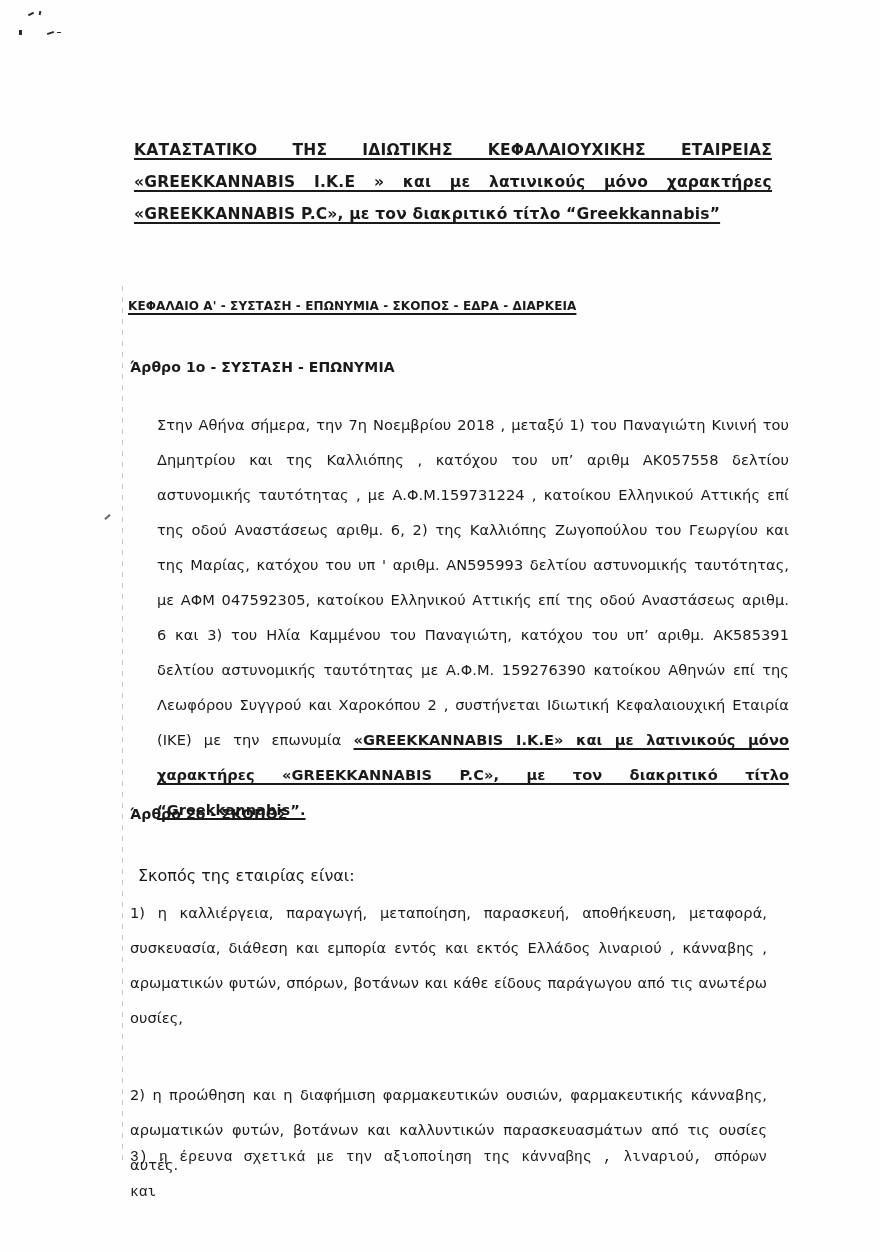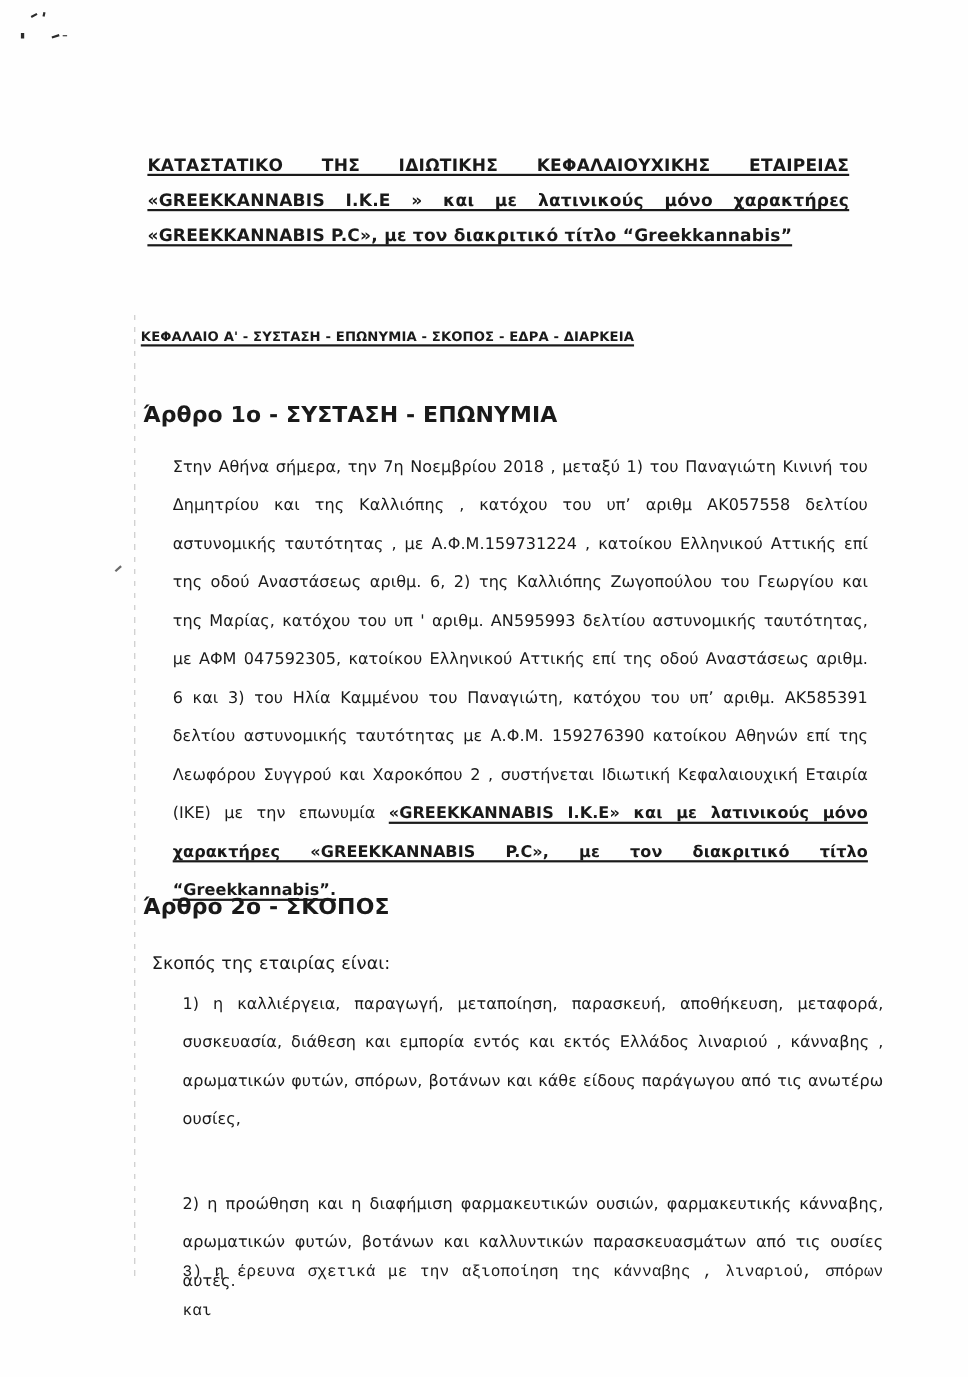--- a/index.html
+++ b/index.html
@@ -92,21 +92,21 @@
     font-weight: 700;
     letter-spacing: .1px;
     text-decoration: underline;
     text-underline-offset: 3px;
     text-decoration-thickness: 1.5px;
     white-space: nowrap;
   }
 
   .article-heading {
     position: absolute;
-    font-size: 20px;
+    font-size: 14px;
     font-weight: 700;
     letter-spacing: .1px;
     white-space: nowrap;
   }
   .article-heading.a1 { left: 130px; top: 345px; }
   .article-heading.a2 { left: 130px; top: 792px; }
 
   
   .para {
     position: absolute;
@@ -144,21 +144,20 @@
 
   .list-item {
     position: absolute;
     left: 130px;
     width: 637px;
     font-size: 14.6px;
     line-height: 35px;
     text-align: justify;
     text-align-last: left;
     letter-spacing: .05px;
-    margin-left: 36px;
   }
   .list-item.i1 { top: 880px; }
   .list-item.i2 { top: 1062px; }
   .list-item.i3 { top: 1125px; text-align-last: justify; font-family: Liberation Mono, monospace; }
 </style>
 </head>
 <body>
 
 <div class="page">
 

